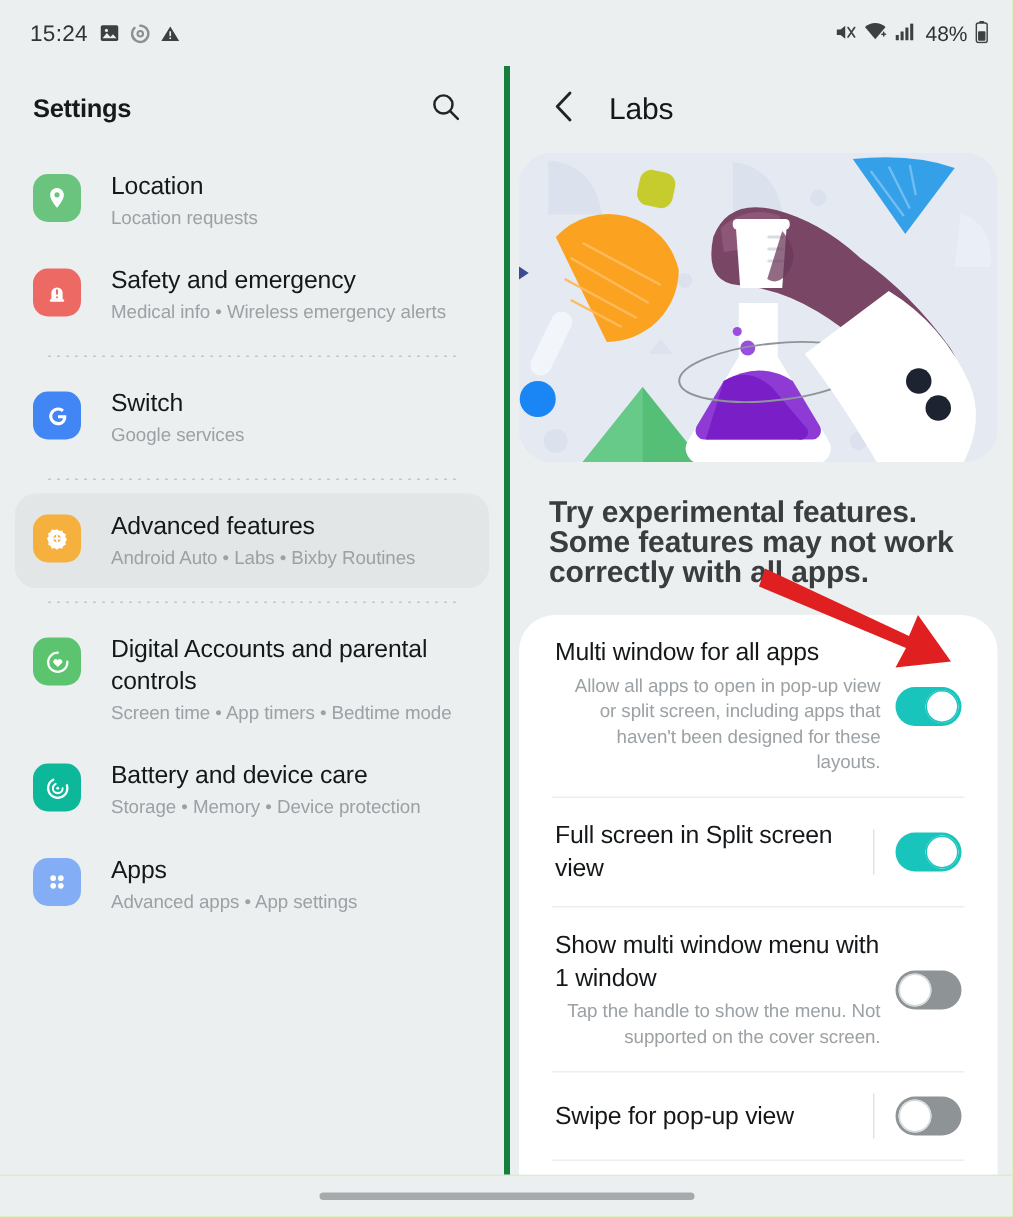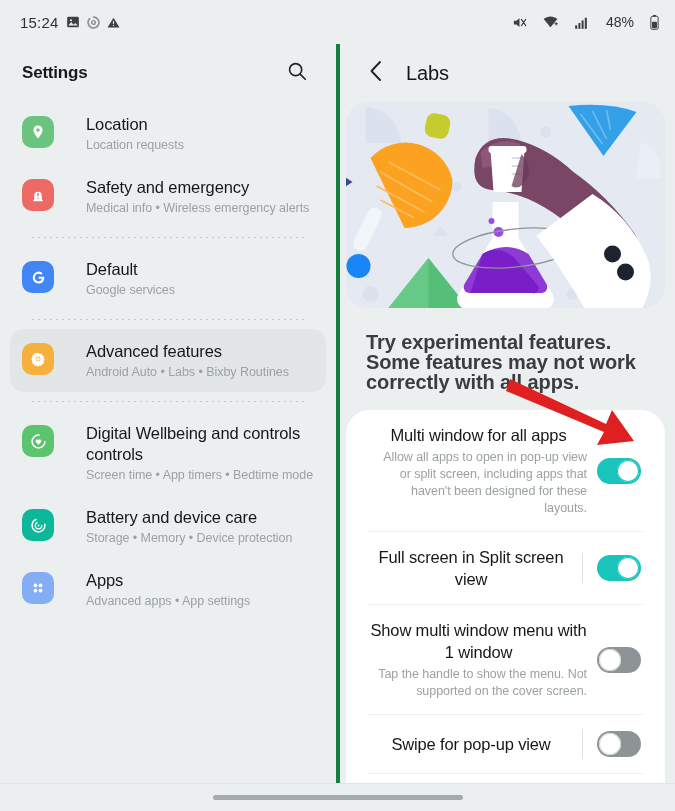--- a/index.html
+++ b/index.html
@@ -19,21 +19,21 @@
   
   .statusbar {
     height: 44px; flex: 0 0 44px;
     display: flex; align-items: center;
     padding: 0 16px 0 20px;
     background: #eceff0;
     color: #2b2f31;
     font-size: 14px;
   }
   .sb-left { display: flex; align-items: center; gap: 7px; }
-  .sb-right { margin-left: auto; display: flex; align-items: flex-end; gap: 16px; }
+  .sb-right { margin-left: auto; display: flex; align-items: flex-start; gap: 5px; }
   .sb-time { font-size: 15px; letter-spacing: .2px; color: #303335; }
   .sb-batt { font-size: 14px; color: #303335; margin-left: 2px; }
   .ic { display: inline-flex; align-items: center; justify-content: center; }
 
   
   .body-split { flex: 1 1 auto; display: flex; min-height: 0; position: relative; }
 
   
   .left-pane {
     width: 336px; flex: 0 0 336px;
@@ -52,21 +52,21 @@
   }
   .search-btn {
     margin-left: auto;
     width: 34px; height: 34px;
     display: flex; align-items: center; justify-content: center;
   }
 
   .list { padding: 0 10px; }
   .row {
     display: flex; align-items: flex-start;
-    gap: 32px;
+    gap: 20px;
     padding: 11px 12px;
     border-radius: 14px;
     min-height: 52px;
   }
   .row.selected { background: #e2e6e6; }
   .row-icon {
     flex: 0 0 32px; width: 32px; height: 32px;
     border-radius: 10px;
     display: flex; align-items: center; justify-content: center;
     margin-top: 3px;
@@ -127,21 +127,21 @@
     overflow: hidden;
   }
   .item {
     display: flex; align-items: center;
     padding: 14px 14px 14px 24px;
     gap: 10px;
     position: relative;
   }
   .item-text { flex: 1 1 auto; min-width: 0; }
   .item-title {
-    font-size: 16.5px; color: #15181a; line-height: 22px; letter-spacing: -.15px; text-align: center;
+    font-size: 16.5px; color: #15181a; line-height: 22px; letter-spacing: -.15px;
   }
   .item-sub {
     font-size: 12.5px; color: #9ba1a4; line-height: 17px; margin-top: 3px; letter-spacing: -.05px; text-align: right;
   }
   .toggle-wrap { flex: 0 0 auto; display: flex; align-items: center; gap: 14px; padding-right: 10px; }
   .divider-v { width: 1px; height: 30px; background: #dfe2e3; }
   .toggle {
     width: 44px; height: 26px; border-radius: 13px;
     position: relative; flex: 0 0 44px;
   }
@@ -279,21 +279,21 @@
         <div class="dotted-sep"></div>
 
 
         <div class="row">
           <div class="row-icon" style="background:#4285f4">
             <svg width="19" height="19" viewBox="0 0 24 24">
                 <path d="M12.2 11.1v2.6h4.2a3.9 3.9 0 0 1-4.2 3.1 4.8 4.8 0 1 1 3.2-8.4l1.9-1.9a7.5 7.5 0 1 0-5.1 13.1c4.1 0 7-2.9 7-7 0-.5-.05-1-.13-1.5z" fill="#fff"></path>
               </svg>
           </div>
           <div class="row-text">
-            <div class="row-title">Default</div>
+            <div class="row-title">Switch</div>
             <div class="row-sub">Google services</div>
           </div>
         </div>
 
         <div class="dotted-sep"></div>
 
         <div class="row selected">
           <div class="row-icon" style="background:#f5b03e">
             <svg width="18" height="18" viewBox="0 0 24 24">
                 <path d="M12 3.8l2.1 1.5 2.5-.5 1 2.4 2.3 1.1-.5 2.5 1.5 2.1-1.5 2.1.5 2.5-2.3 1.1-1 2.4-2.5-.5-2.1 1.5-2.1-1.5-2.5.5-1-2.4-2.3-1.1.5-2.5L3.1 12l1.5-2.1-.5-2.5 2.3-1.1 1-2.4 2.5.5z" fill="#fff"></path>
@@ -311,21 +311,21 @@
         <div class="dotted-sep"></div>
 
         <div class="row">
           <div class="row-icon" style="background:#5cc46f">
             <svg width="19" height="19" viewBox="0 0 24 24">
                 <circle cx="12" cy="12" r="8.1" fill="none" stroke="#fff" stroke-width="1.9" stroke-dasharray="38 12" stroke-linecap="round"></circle>
                 <path d="M12 16.1l-3.1-3.1a2.05 2.05 0 1 1 3.1-2.65 2.05 2.05 0 1 1 3.1 2.65z" fill="#fff"></path>
               </svg>
           </div>
           <div class="row-text">
-            <div class="row-title">Digital Wellbeing and controls controls</div>
+            <div class="row-title">Digital Accounts and parental controls</div>
             <div class="row-sub">Screen time  •  App timers  •  Bedtime mode</div>
           </div>
         </div>
 
         <div class="row">
           <div class="row-icon" style="background:#0cb79a">
             <svg width="19" height="19" viewBox="0 0 24 24">
                 <circle cx="12" cy="12" r="8.1" fill="none" stroke="#fff" stroke-width="1.9" stroke-dasharray="34 14" stroke-linecap="round"></circle>
                 <circle cx="12" cy="12" r="4.1" fill="none" stroke="#fff" stroke-width="1.7" stroke-dasharray="17 9" stroke-linecap="round"></circle>
                 <circle cx="12" cy="12" r="1.2" fill="#fff"></circle>

